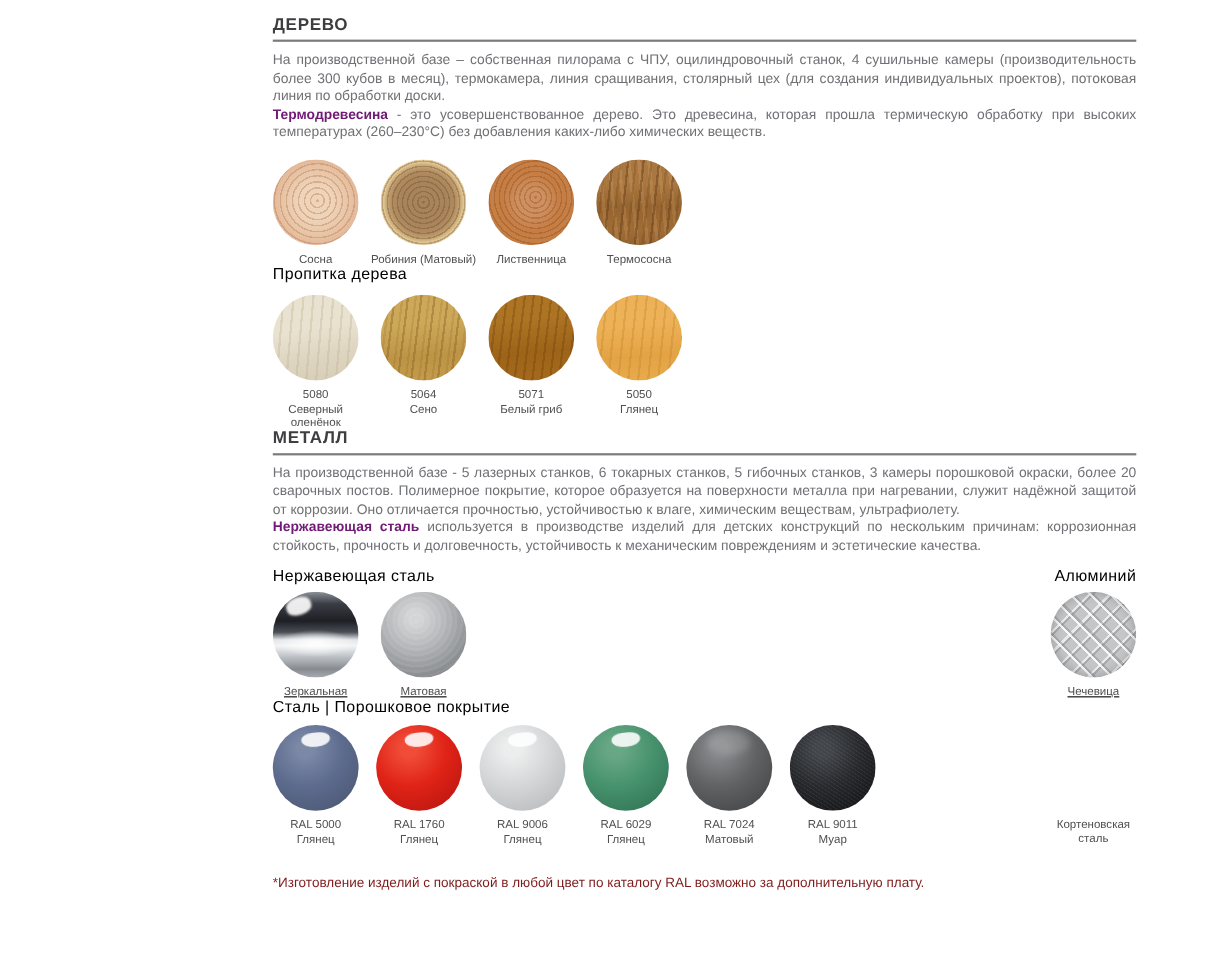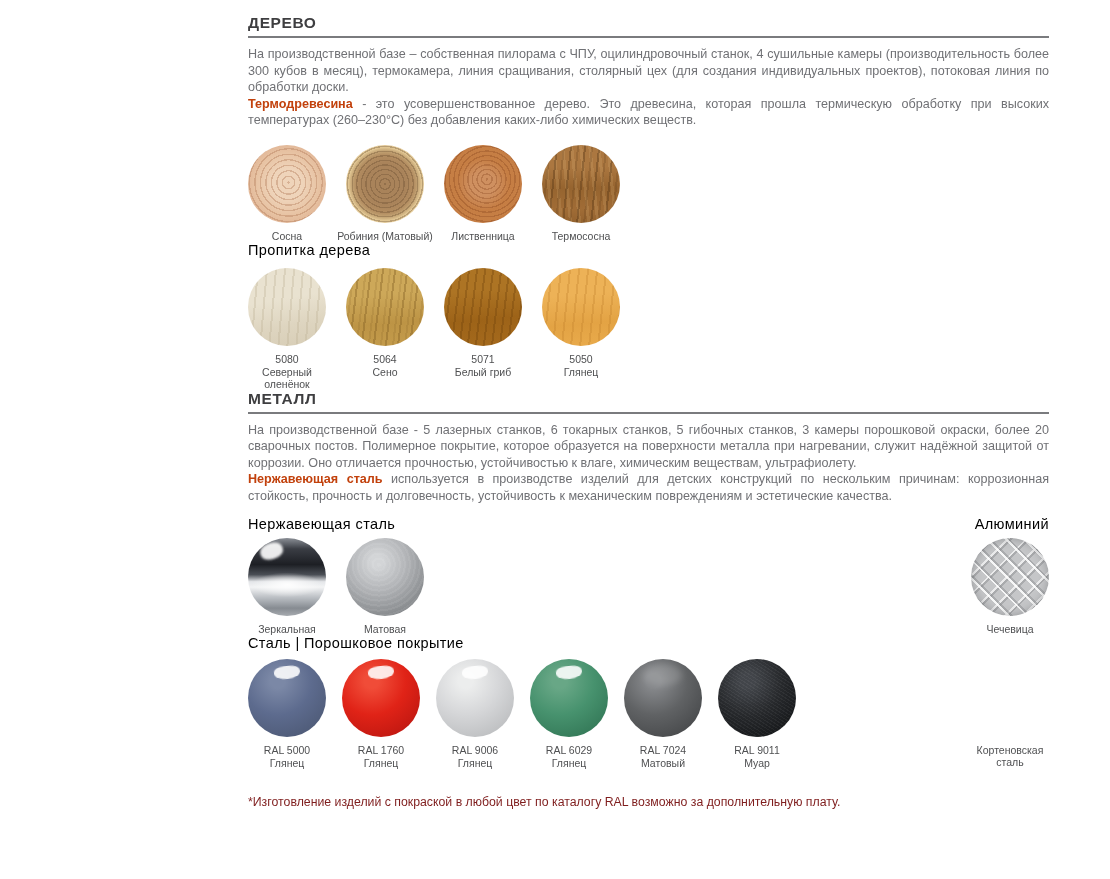--- a/index.html
+++ b/index.html
@@ -2,33 +2,33 @@
 <html><head>
 <meta charset="utf-8">
 <style>
   * { box-sizing: border-box; }
   html,body { margin:0; padding:0; background:#fff; }
   body {
     width:1110px; height:879px; overflow:hidden;
     font-family:"Liberation Sans", sans-serif;
     -webkit-font-smoothing:antialiased;
   }
-  .page { width:100%; height:100%; padding:14px 61px 0 248px; position:relative; }
+  .page { width:100%; height:100%; padding:14px 77px 0 248px; position:relative; }
 
   h1.section-title {
     margin:0; font-size:15.5px; font-weight:700; color:#3e3e40; letter-spacing:.6px;
   }
   .rule { height:2px; background:#7a7b7e; margin:4px 0 0; }
 
   p.body {
     margin:8px 0 0; font-size:12.6px; line-height:16.5px; color:#707175;
     text-align:justify;
   }
   p.body.cont { margin-top:0; }
-  strong.lead { color:#c2410c; font-weight:700; }
+  strong.lead { color:#701a75; font-weight:700; }
 
   h2.subhead {
     margin:0; font-size:14.5px; font-weight:500; color:#000000; letter-spacing:.4px;
   }
 
   .swatch-row { display:flex; gap:20px; }
   .cell { width:78px; display:flex; flex-direction:column; align-items:center; flex-shrink:0; }
   .cell-right { margin-left:auto; }
   .circ { width:78px; height:78px; border-radius:50%; position:relative; flex-shrink:0; overflow:hidden; }
   .lbl {
@@ -131,21 +131,21 @@
       radial-gradient(circle at 45% 38%, #e2author 0, #e08131 0 30%, #d06f24 56%, #bb5d1d 80%, #a55118 100%);
   }
 
   
   .wood-row        { margin-top:16px; }
   .stain-title     { margin-top:12px; }
   .stain-row       { margin-top:10px; }
   .metal-title     { margin-top:14px; }
   .metal-intro     { margin-top:8px; }
   .stainless-head  { display:flex; justify-content:space-between; align-items:flex-end; margin-top:12px; }
-  .stainless-row   { margin-top:6px; }
+  .stainless-row   { margin-top:6px;text-decoration:underline; }
   .powder-title    { margin-top:16px; }
   .powder-row      { margin-top:8px;gap:16px; }
   .footnote        { margin-top:26px; font-size:12.3px; line-height:15px; color:#7f1d1d; text-align:left; }
 </style>
 </head>
 <body>
 
 <div class="page">
 
   <section>

